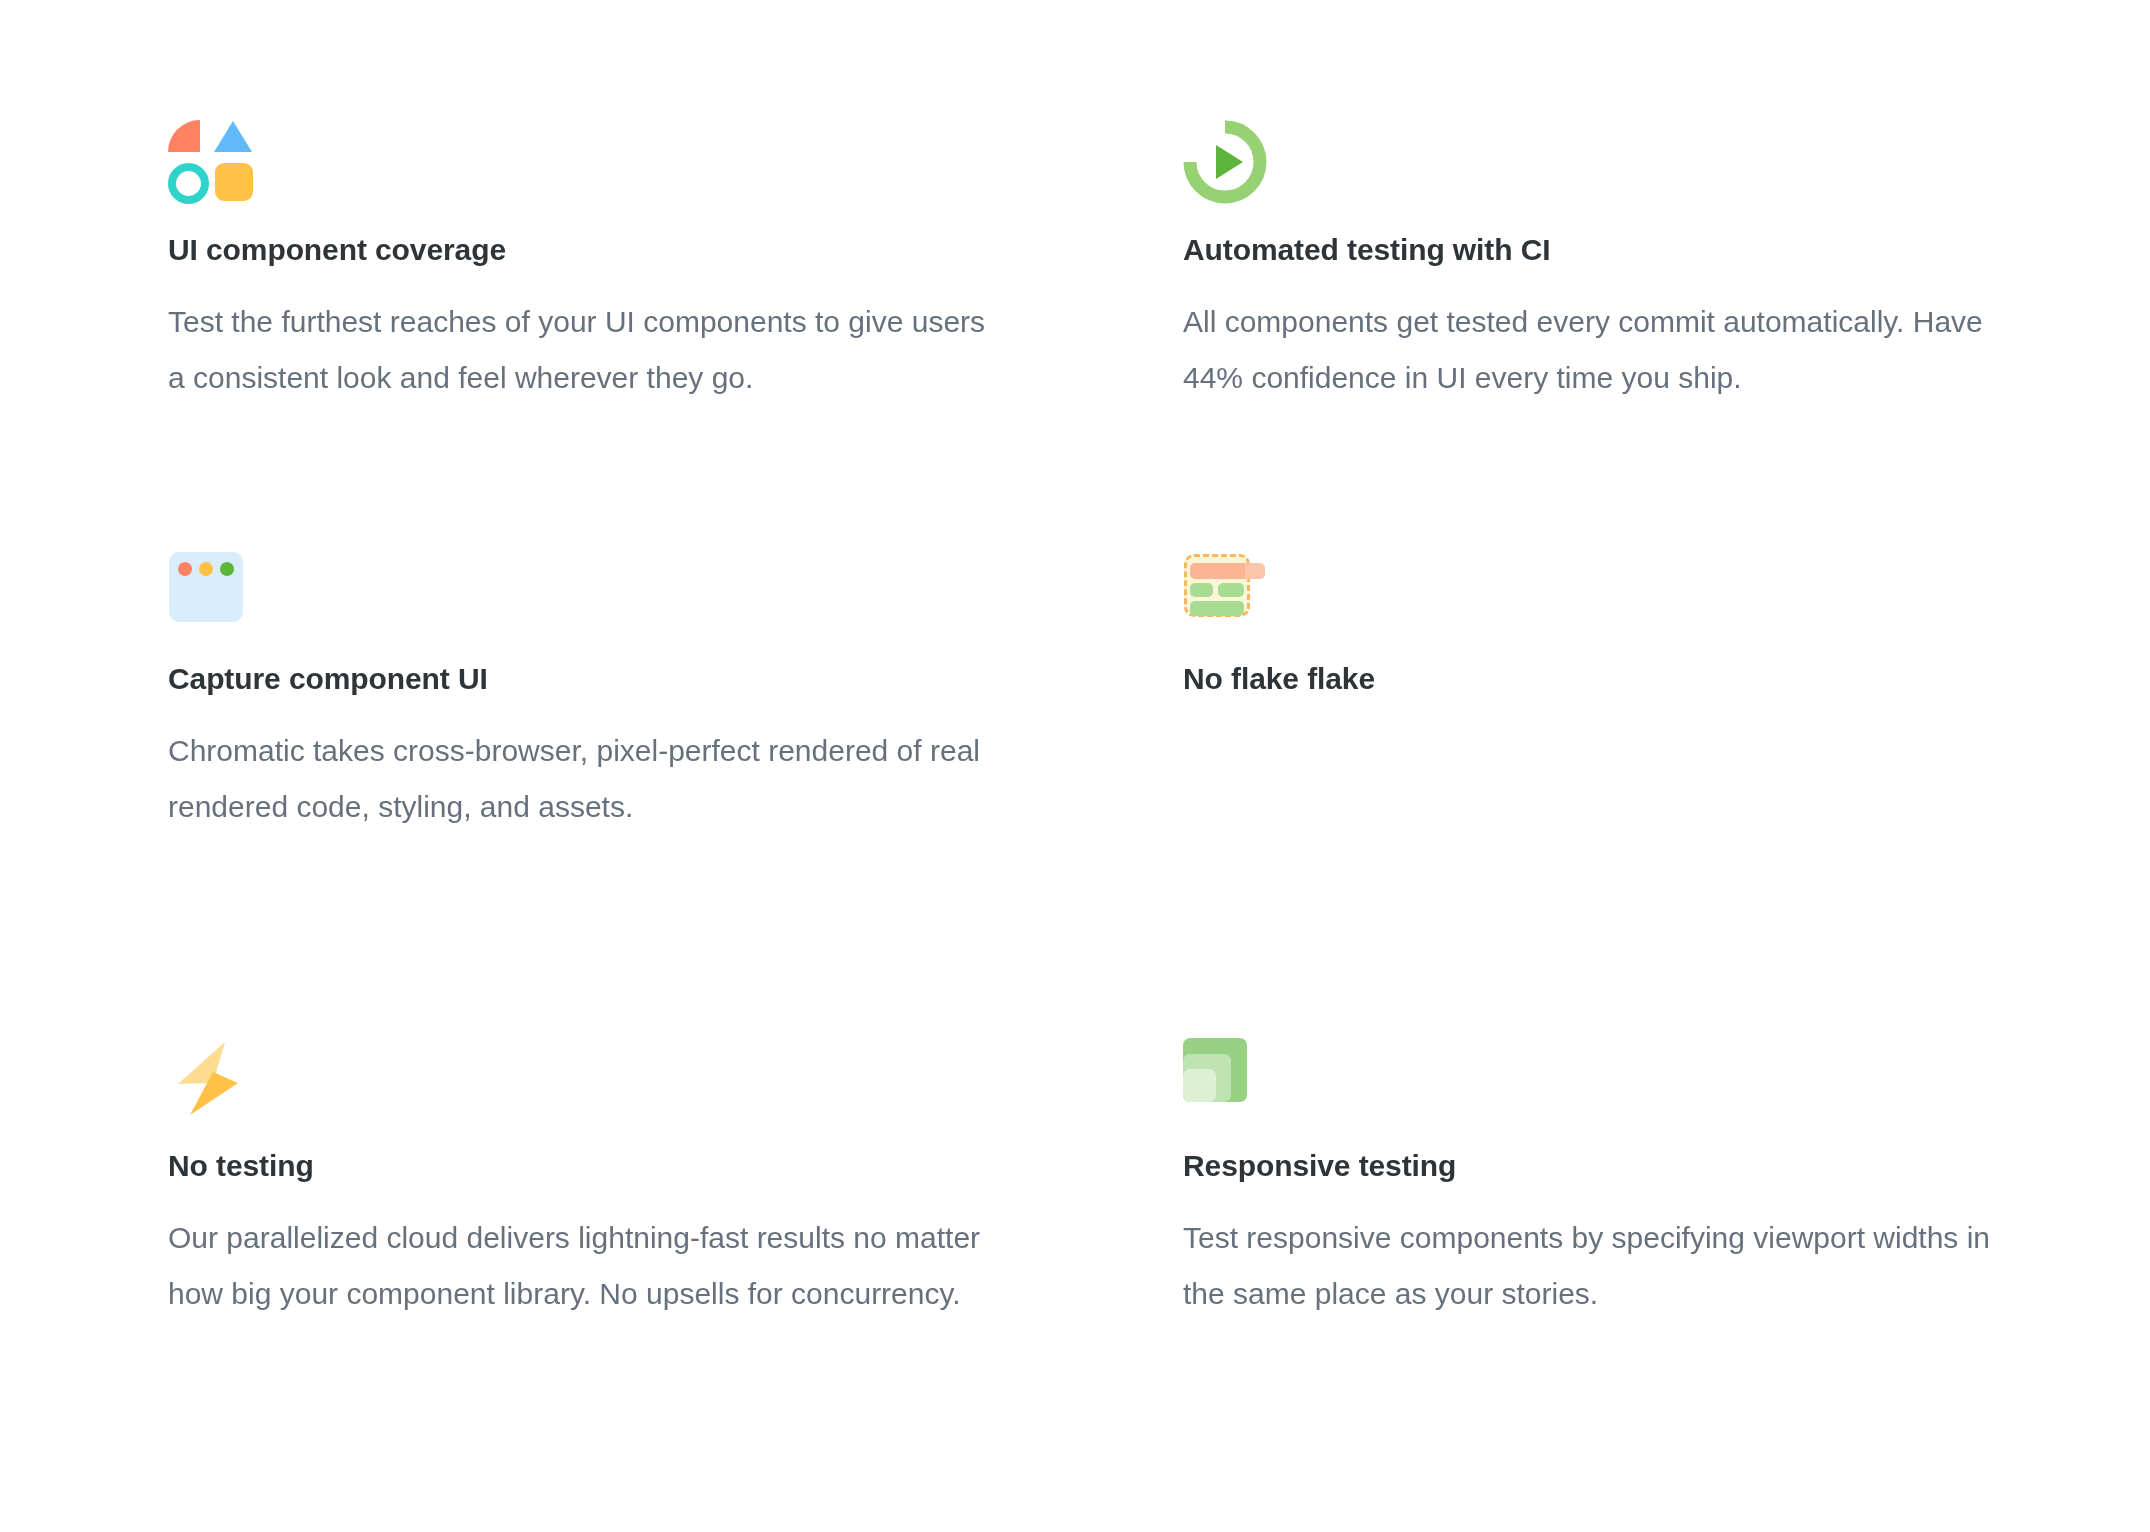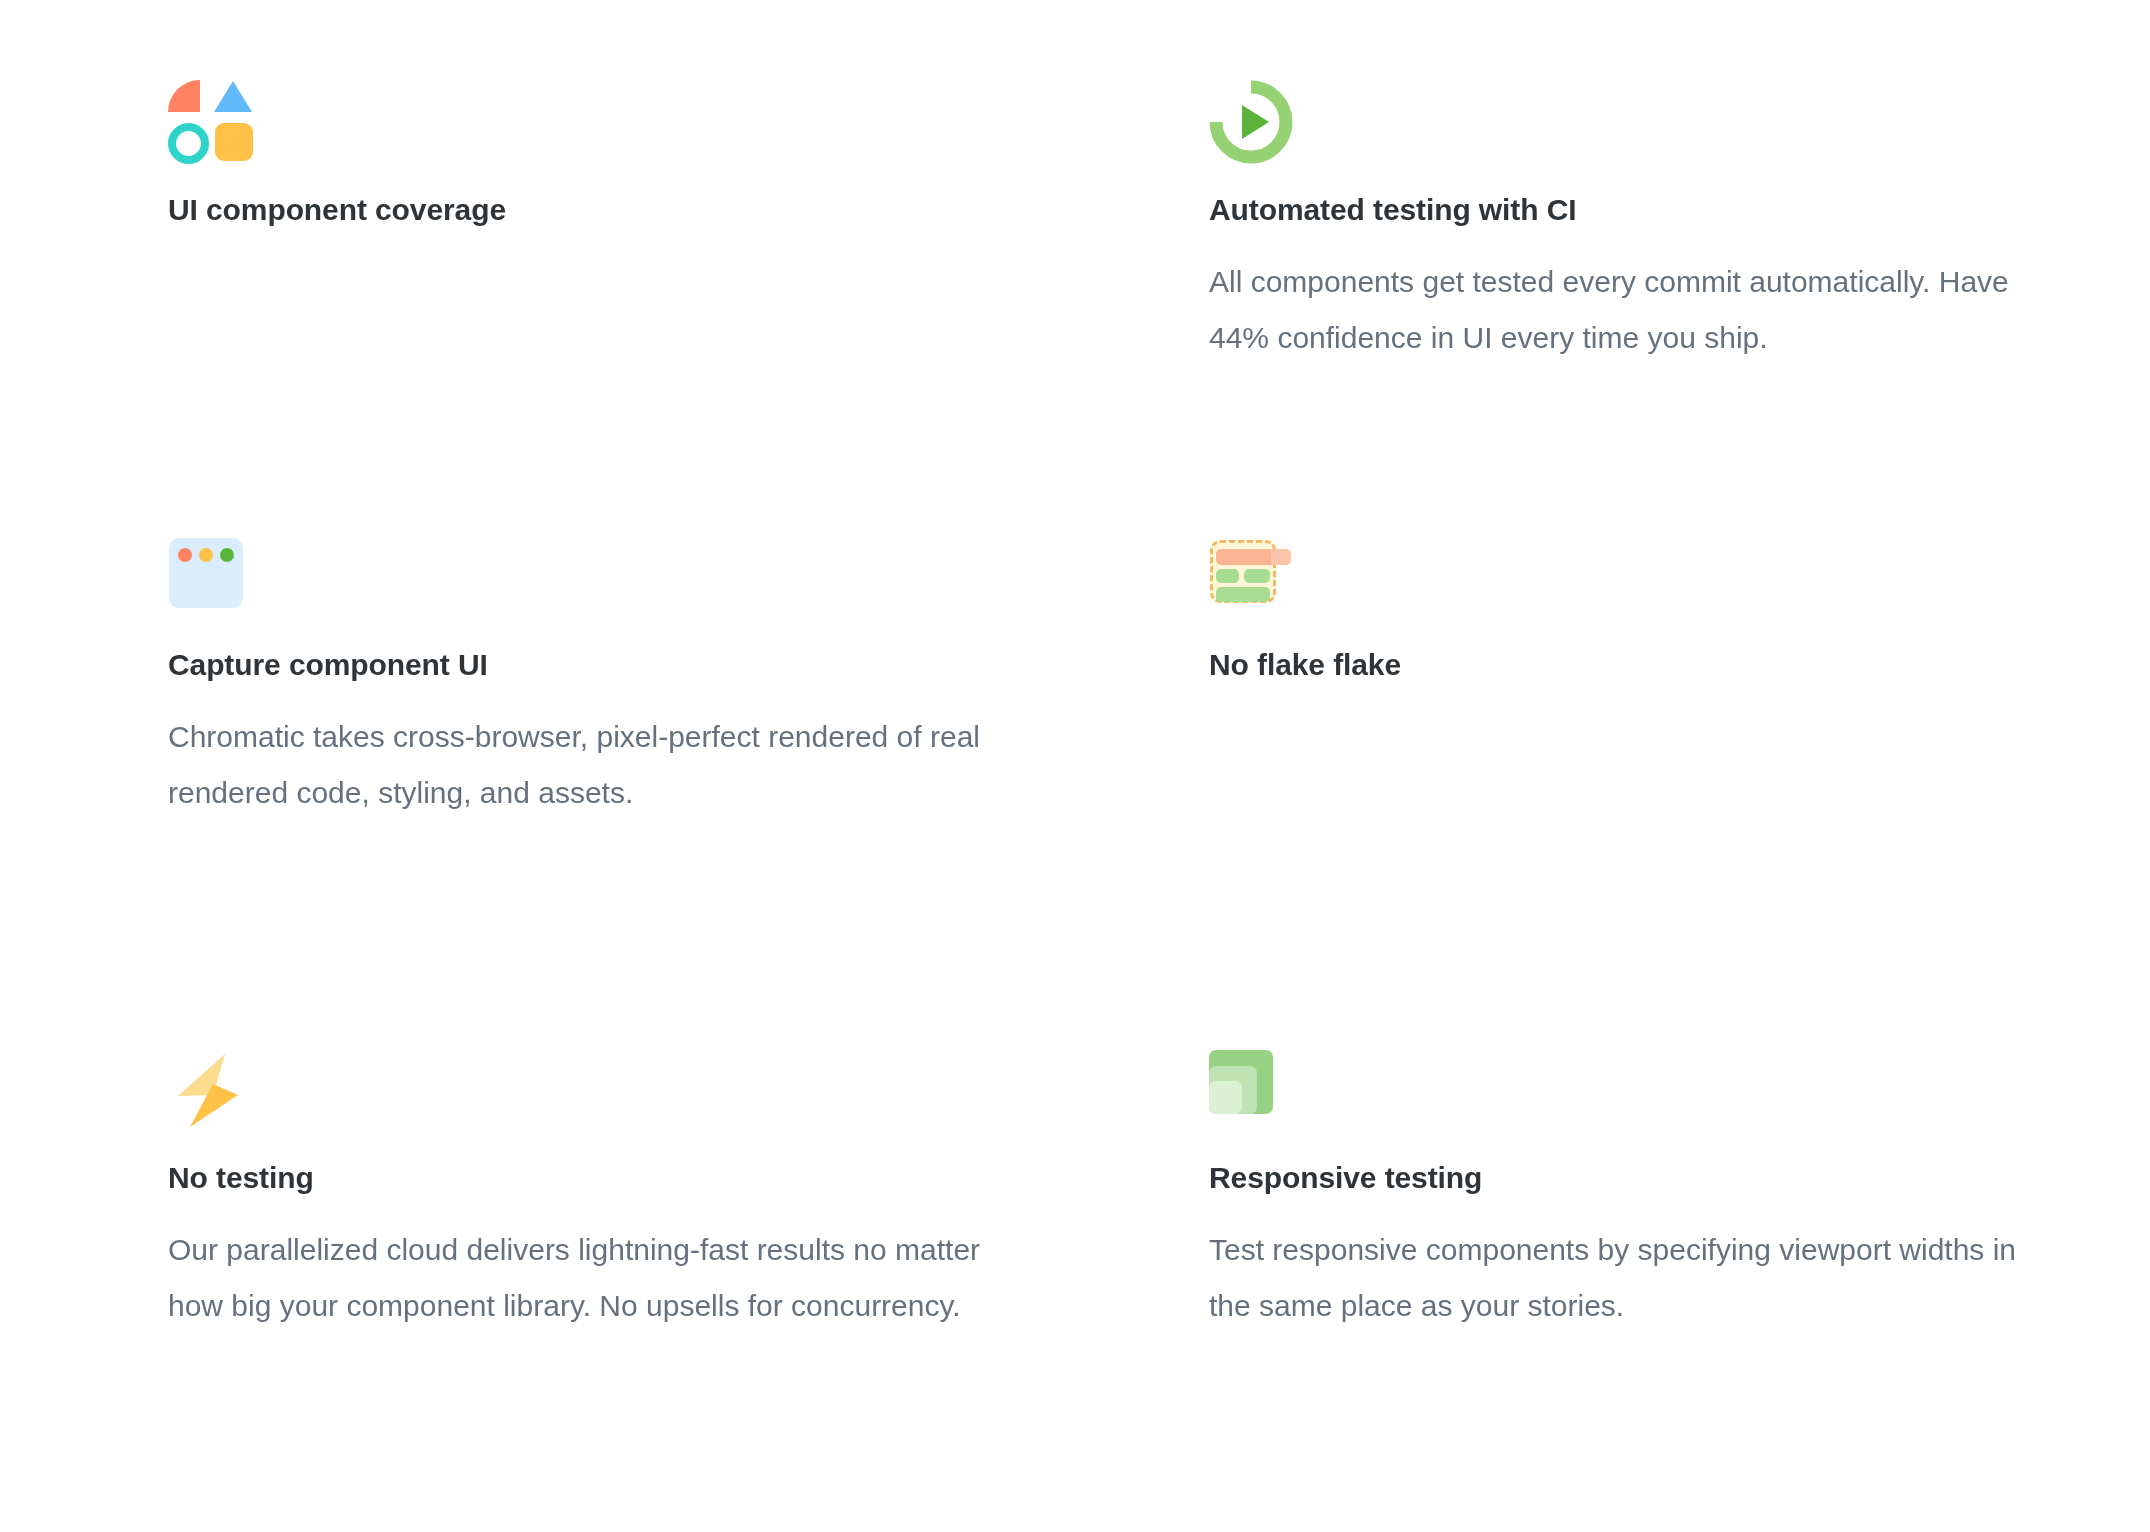--- a/index.html
+++ b/index.html
@@ -12,28 +12,27 @@
     background: #ffffff;
     font-family: "Liberation Sans", sans-serif;
     -webkit-font-smoothing: antialiased;
     overflow: hidden;
   }
 
   .features-grid {
     box-sizing: border-box;
     width: 2150px;
     height: 1176px;
-    padding: 80px 0 0 168px;
+    padding: 120px 0 0 168px;
     display: grid;
     grid-template-columns: 1015px 1015px;
     grid-template-rows: 429px 487px auto;
     column-gap: 0;
     row-gap: 0;
     align-content: start;
-    gap: 26px;
   }
 
   .feature {
     box-sizing: border-box;
     width: 940px;
   }
 
   .feature-icon {
     width: 84px;
     height: 84px;
@@ -189,20 +188,21 @@
 <div class="features-grid">
 
   <div class="feature">
     <div class="feature-icon ico-shapes">
       <div class="sh-quarter"></div>
       <div class="sh-triangle"></div>
       <div class="sh-ring"></div>
       <div class="sh-square"></div>
     </div>
     <h3 class="feature-title">UI component coverage</h3>
+    <p class="feature-body">Test the furthest reaches of your UI components to give users a consistent look and feel wherever they go.</p>
   </div>
 
   <div class="feature">
     <div class="feature-icon ico-ci">
       <svg width="84" height="84" viewBox="0 0 84 84" aria-hidden="true">
         <path d="M 42 7 A 35 35 0 1 1 7 42" fill="none" stroke="#96d173" stroke-width="13" stroke-linecap="butt"></path>
         <path d="M 33 25 L 60 42 L 33 59 Z" fill="#5cb43c"></path>
       </svg>
     </div>
     <h3 class="feature-title">Automated testing with CI</h3>

